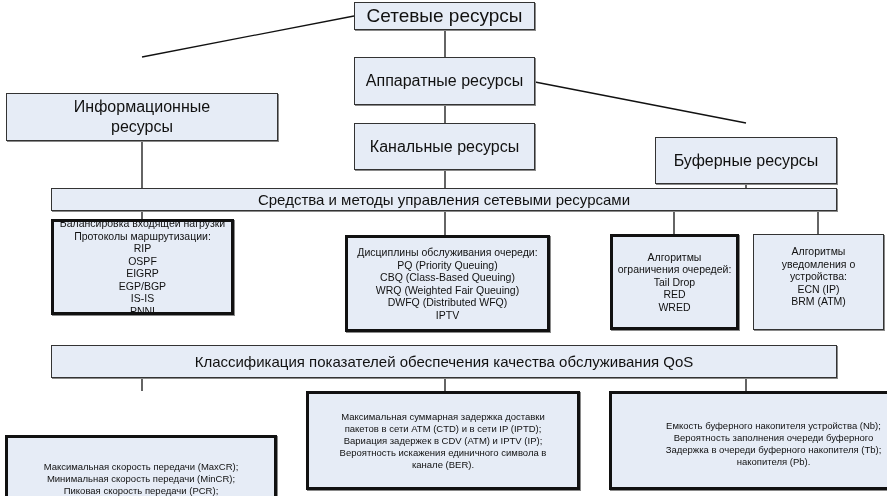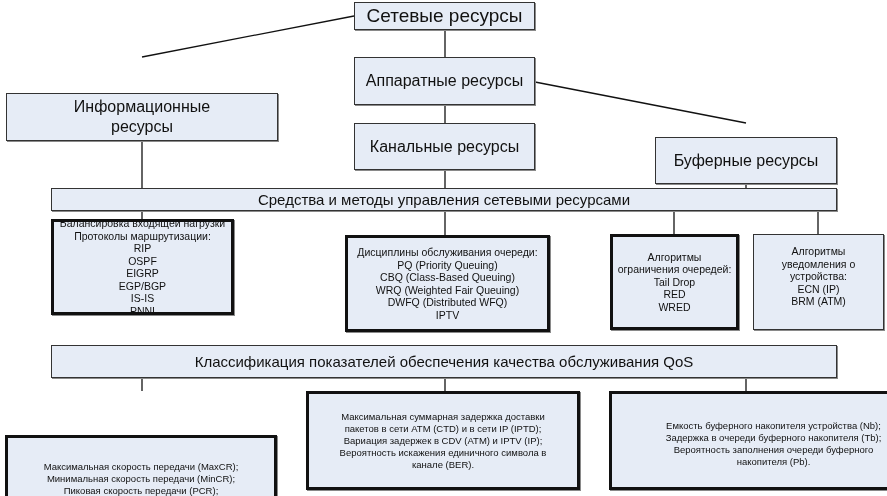--- a/index.html
+++ b/index.html
@@ -111,18 +111,18 @@
   </div>
   <div class="box thick sm" style="left:306px;top:391px;width:274px;height:99px;">
     <span class="line">Максимальная суммарная задержка доставки</span>
     <span class="line">пакетов в сети ATM (CTD) и в сети IP (IPTD);</span>
     <span class="line">Вариация задержек в CDV (ATM) и IPTV (IP);</span>
     <span class="line">Вероятность искажения единичного символа в</span>
     <span class="line">канале (BER).</span>
   </div>
   <div class="box thick sm" style="left:609px;top:391px;width:329px;height:99px;justify-content:flex-start;padding-top:26px;">
     <span class="line">Емкость буферного накопителя устройства (Nb);</span>
+    <span class="line">Вероятность заполнения очереди буферного</span>
     <span class="line">Задержка в очереди буферного накопителя (Tb);</span>
-    <span class="line">Вероятность заполнения очереди буферного</span>
     <span class="line">накопителя (Pb).</span>
   </div>
 
 </div>
 
 </body></html>

